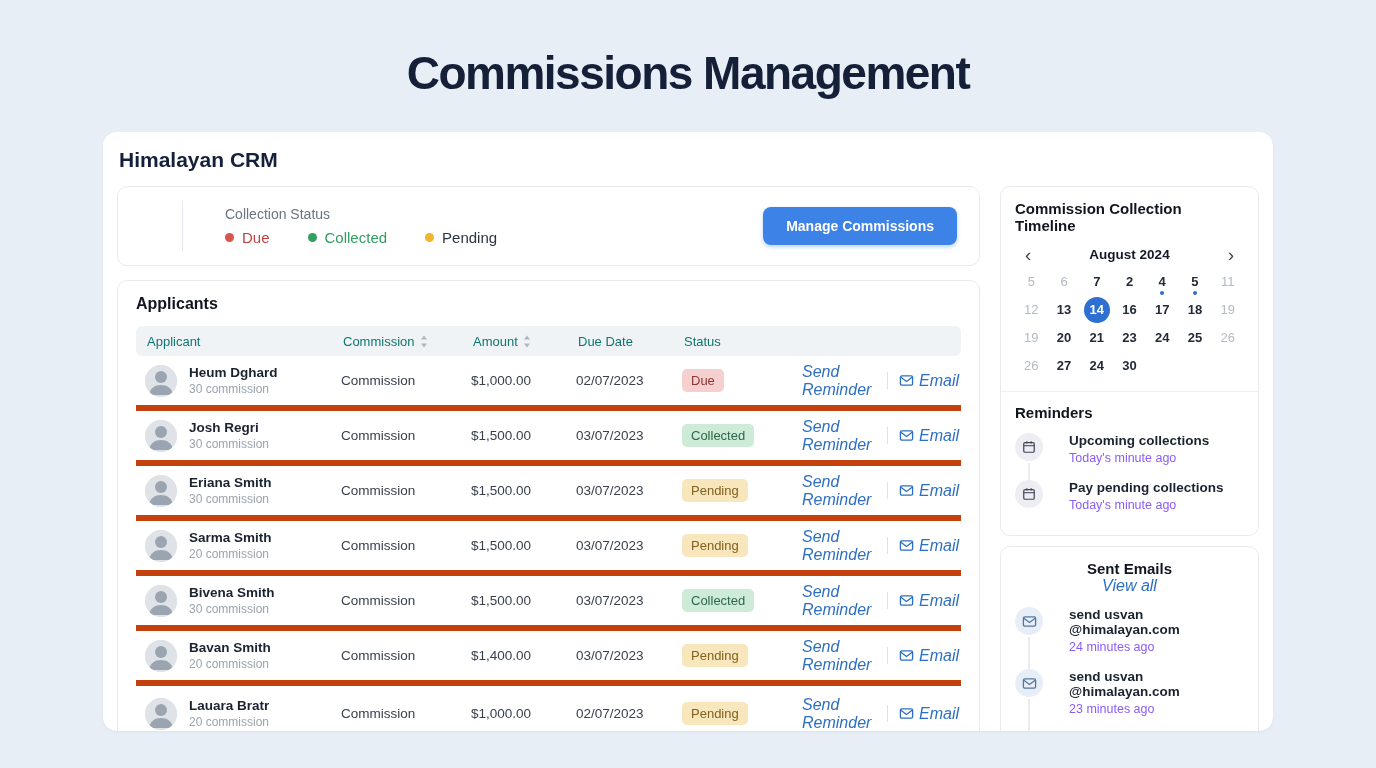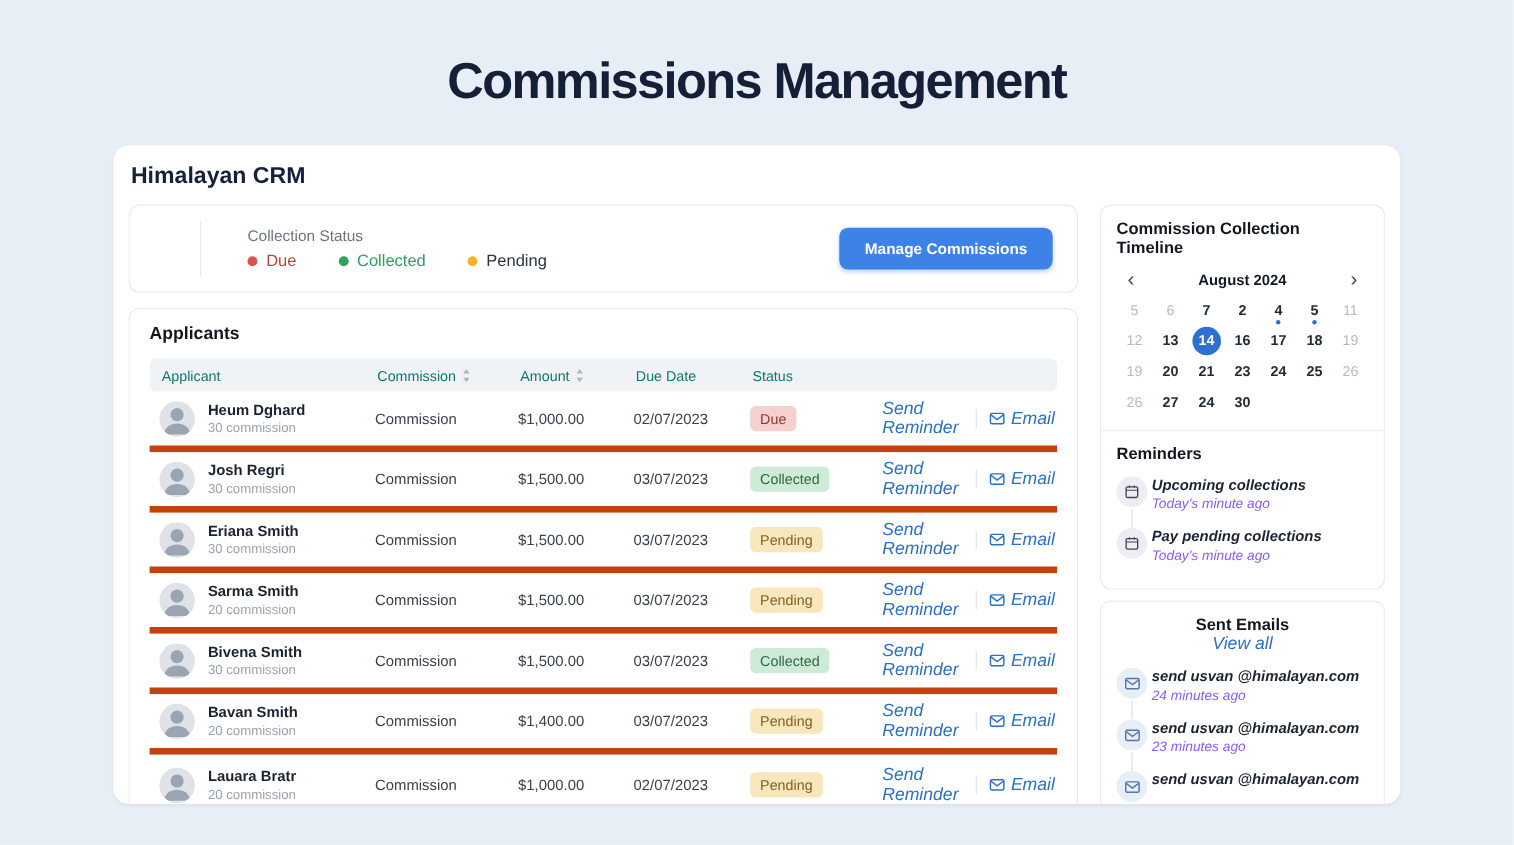--- a/index.html
+++ b/index.html
@@ -93,21 +93,21 @@
     background: #2e70d1; color: #fff; width: 26px; height: 26px; line-height: 26px;
     border-radius: 50%; display: inline-block;
   }
   .cal-cell.dot::after {
     content: ''; position: absolute; left: 50%; transform: translateX(-50%);
     bottom: 0px; width: 4px; height: 4px; border-radius: 50%; background: #2e70d1;
   }
   .card-divider { border-top: 1px solid #eef1f4; margin: 0 -14px; }
   .reminders { padding: 12px 0 8px; }
   .timeline { margin-top: 12px; }
-  .titem { display: flex; gap: 4px; position: relative; padding-bottom: 15px; font-style: italic; }
+  .titem { display: flex; gap: 26px; position: relative; padding-bottom: 15px; }
   .titem:not(:last-child)::before {
     content: ''; position: absolute; left: 13px; top: 30px; bottom: 0; width: 2px; background: #e8ebf1;
   }
   .titem-icon {
     width: 28px; height: 28px; border-radius: 50%; flex-shrink: 0;
     display: flex; align-items: center; justify-content: center;
     background: #ededf3; color: #3f4754; position: relative; z-index: 1;
   }
   .titem-icon.mail { background: #e8eef8; color: #55779f; }
   .titem-title { font-size: 13.5px; font-weight: 700; color: #1b2330; }

